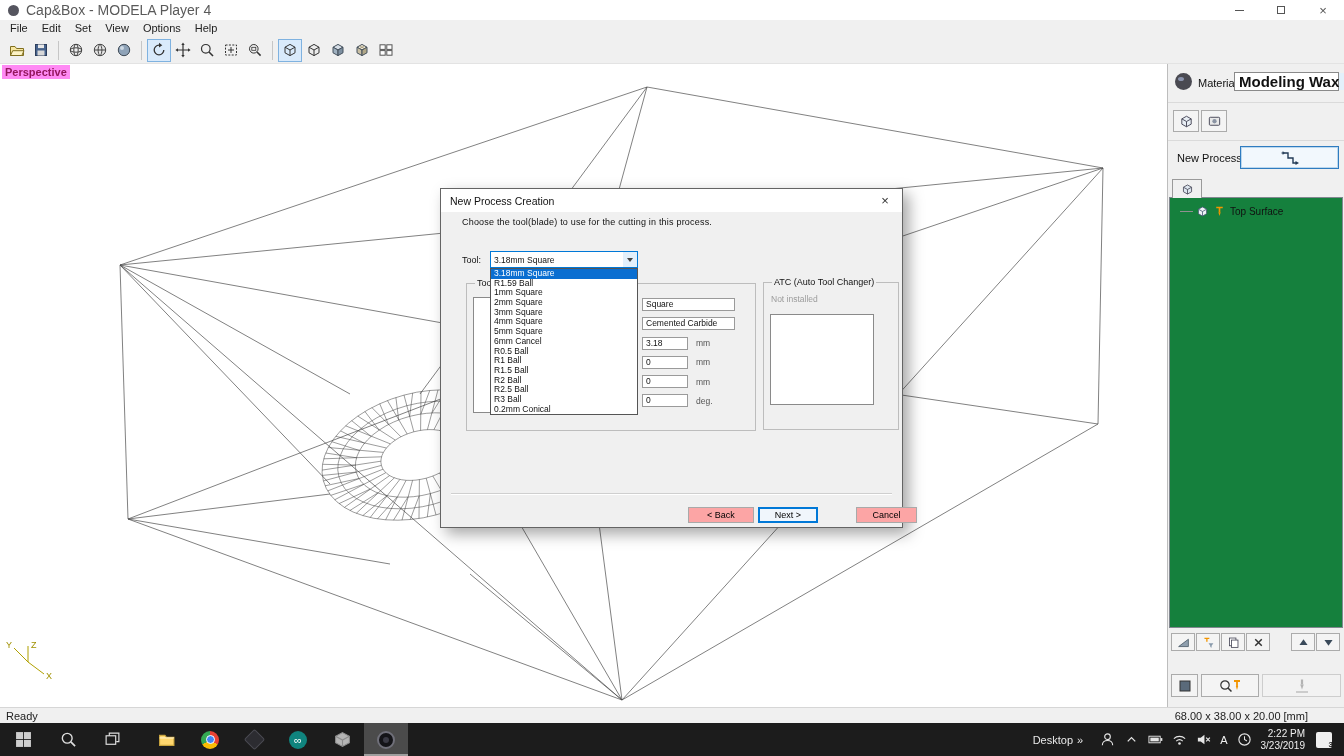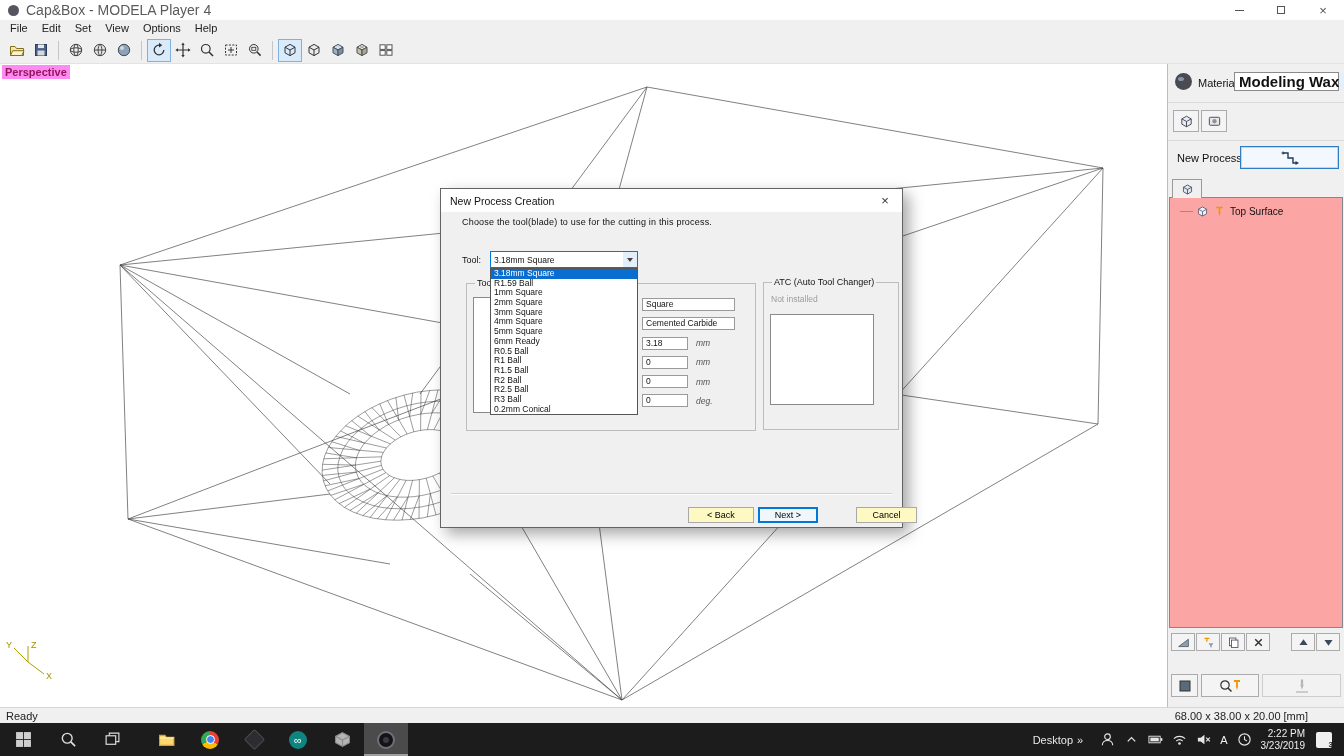--- a/index.html
+++ b/index.html
@@ -40,21 +40,21 @@
 .arrowbox{margin-left:auto;width:15px;height:100%;background:#e3f0fb;display:flex;align-items:center;justify-content:center;flex:0 0 auto;}
 .arrowbox::after{content:"";border-left:3.5px solid transparent;border-right:3.5px solid transparent;border-top:4px solid #444;}
 .rp-sep{position:absolute;left:0;width:177px;height:1px;background:#dadada;}
 .rp-btn{position:absolute;width:26px;height:22px;background:#f4f4f4;border:1px solid #ababab;display:flex;align-items:center;justify-content:center;padding:0;}
 .rp-btn svg{width:15px;height:15px;display:block;}
 .np-label{position:absolute;left:9px;top:88px;font-size:11px;}
 .np-btn{position:absolute;left:72px;top:82px;width:99px;height:23px;background:#f2f8fd;border:1px solid #2f7cc0;box-shadow:inset 0 0 0 1px #bcd8ee;display:flex;align-items:center;justify-content:center;padding:0;}
 .np-btn svg{width:20px;height:16px;display:block;}
 .rp-tab{position:absolute;left:4px;top:115px;width:30px;height:19px;background:#f0f0f0;border:1px solid #9a9a9a;border-bottom:none;display:flex;align-items:center;justify-content:center;z-index:2;}
 .rp-tab svg{width:13px;height:13px;}
-.rp-tree{position:absolute;left:1px;top:133px;width:174px;height:431px;background:#fca5a5;border:1px solid #828790;text-align:center;}
+.rp-tree{position:absolute;left:1px;top:133px;width:174px;height:431px;background:#15803d;border:1px solid #828790;text-align:center;}
 .tree-row{position:absolute;left:10px;top:6px;height:15px;display:flex;align-items:center;}
 .tree-dash{width:13px;height:1px;background:#909090;margin-right:3px;}
 .tree-row svg{width:13px;height:13px;margin-right:4px;display:block;}
 .tree-label{font-size:10px;}
 .rp-b{position:absolute;width:24px;height:18px;background:#f4f4f4;border:1px solid #ababab;display:flex;align-items:center;justify-content:center;padding:0;}
 .rp-b svg{width:13px;height:13px;display:block;}
 .rp-b2{position:absolute;top:610px;height:23px;background:#f4f4f4;border:1px solid #ababab;display:flex;align-items:center;justify-content:center;padding:0;}
 .rp-b2 svg{height:16px;display:block;}
 .rp-b2.disabled{opacity:.5;}
 
@@ -97,29 +97,29 @@
 .combo .val{font-size:8.5px;margin-left:3px;white-space:nowrap;}
 .combo .arrowbox{width:14px;}
 .groupbox{position:absolute;border:1px solid #bdbdbd;}
 .group-label{position:absolute;top:-6px;left:8px;background:#f0f0f0;padding:0 2px;font-size:9px;white-space:nowrap;}
 .tool-group{left:25px;top:94px;width:290px;height:148px;}
 .tool-listbox{position:absolute;left:6px;top:13px;width:164px;height:116px;background:#fff;border:1px solid #8a8a8a;}
 .spec-rows{position:absolute;left:201px;top:109px;z-index:2;}
 .spec-row{height:13px;margin-bottom:6.3px;display:flex;align-items:center;}
 .spec-box{width:93px;height:13px;background:#fff;border:1px solid #9a9a9a;font-size:8.5px;line-height:11px;padding-left:3px;white-space:nowrap;overflow:hidden;}
 .spec-row:nth-child(n+3) .spec-box{width:46px;}
-.spec-unit{font-size:8.5px;color:#555;margin-left:8px;font-style:italic;}
+.spec-unit{font-size:8.5px;color:#555;margin-left:8px;}
 .atc-group{left:322px;top:93px;width:136px;height:148px;}
 .atc-status{position:absolute;left:7px;top:11px;font-size:8.5px;color:#9c9c9c;}
 .atc-box{position:absolute;left:6px;top:31px;width:104px;height:91px;background:#fff;border:1px solid #8a8a8a;}
 .dd-list{position:absolute;left:49px;top:79px;width:148px;background:#fff;border:1px solid #555;z-index:10;}
 .dd-item{height:9.7px;line-height:9.8px;font-size:8.5px;padding-left:3px;white-space:nowrap;}
 .dd-item.selected{background:var(--selection,#0a6ed1);color:#fff;}
 .dlg-sep{position:absolute;left:10px;right:10px;top:304px;height:2px;border-top:1px solid #cfcfcf;border-bottom:1px solid #ffffff;}
-.btn{position:absolute;top:318px;height:16px;background:#fef9c3;border:1px solid #a9a9a9;font-size:9px;font-family:inherit;padding:0;}
+.btn{position:absolute;top:318px;height:16px;background:#fca5a5;border:1px solid #a9a9a9;font-size:9px;font-family:inherit;padding:0;}
 .btn.back{left:247px;width:66px;}
 .btn.next{left:317px;width:60px;border:1px solid var(--accent,#0078d7);box-shadow:inset 0 0 0 1px var(--accent,#0078d7);background:#f0f6fc;}
 .btn.cancel{left:391px;width:61px;margin-left:24px;}
 </style>
 </head>
 <body>
 
 <div class="app">
 
   <div class="titlebar">
@@ -606,21 +606,21 @@
     </div>
 
     <div id="tool-dropdown-list" class="dd-list">
         <div class="dd-item selected">3.18mm Square</div>
         <div class="dd-item">R1.59 Ball</div>
         <div class="dd-item">1mm Square</div>
         <div class="dd-item">2mm Square</div>
         <div class="dd-item">3mm Square</div>
         <div class="dd-item">4mm Square</div>
         <div class="dd-item">5mm Square</div>
-        <div class="dd-item">6mm Ready</div>
+        <div class="dd-item">6mm Cancel</div>
         <div class="dd-item">R0.5 Ball</div>
         <div class="dd-item">R1 Ball</div>
         <div class="dd-item">R1.5 Ball</div>
         <div class="dd-item">R2 Ball</div>
         <div class="dd-item">R2.5 Ball</div>
         <div class="dd-item">R3 Ball</div>
         <div class="dd-item">0.2mm Conical</div>
       </div>
 
     <div class="dlg-sep"></div>

